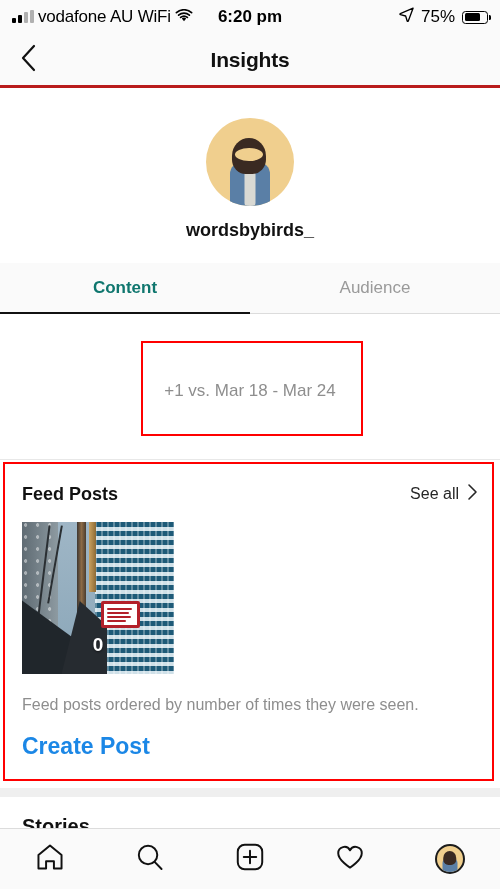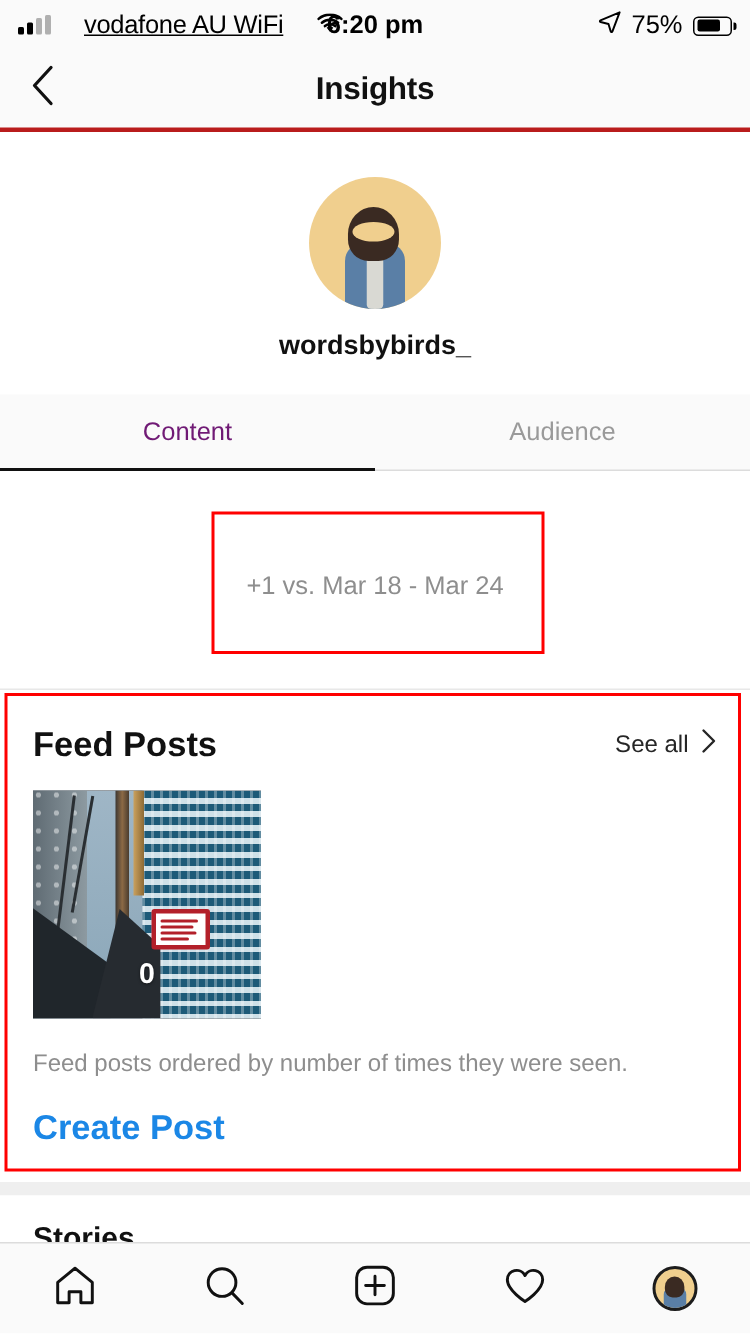--- a/index.html
+++ b/index.html
@@ -12,21 +12,21 @@
   #app { position: relative; width: 500px; height: 889px; background:#fff; }
 
   
   .statusbar {
     position: absolute; top:0; left:0; width:500px; height:34px;
     background:#fafafa;
     display:flex; align-items:center;
     padding: 0 12px;
     font-size: 17px; color:#000;
   }
-  .sb-left { display:flex; align-items:center; gap:22px;text-decoration:underline; }
+  .sb-left { display:flex; align-items:center; gap:4px; }
   .signal { display:flex; align-items:flex-end; gap:2px; height:12px; }
   .signal i { width:4px; border-radius:1px; background:#000; display:block; }
   .signal i:nth-child(1){ height:5px; }
   .signal i:nth-child(2){ height:8px; }
   .signal i:nth-child(3){ height:11px; background:#b0b0b0; }
   .signal i:nth-child(4){ height:13px; background:#b0b0b0; }
   .carrier { font-size:17px; letter-spacing:-0.2px; }
   .sb-center { position:absolute; left:0; right:0; text-align:center; font-weight:700; font-size:17px; pointer-events:none;}
   .sb-right { margin-left:auto; display:flex; align-items:center; gap:7px; z-index:2;}
   .batt { width:26px; height:13px; border:1.6px solid #000; border-radius:3.5px; position:relative; padding:1.5px;}
@@ -62,35 +62,35 @@
   .av-hair { position:absolute; left:50%; transform:translateX(-53%); top:20px;
     width:34px; height:36px; background:#3a2a22; border-radius:50% 50% 40% 40%; }
   .av-hair:after{ content:""; position:absolute; left:3px; top:10px; width:28px; height:13px; background:#f0cf8e; border-radius:50%;}
   .username { margin-top:14px; font-size:18px; font-weight:700; color:#111; }
 
   
   .tabs { position:absolute; top:263px; left:0; width:500px; height:51px;
     background:#fafafa; display:flex; border-bottom:1px solid #dcdcdc; }
   .tab { flex:1; display:flex; align-items:center; justify-content:center;
     font-size:17px; color:#9a9a9a; position:relative; }
-  .tab.active { color:#701a75; font-weight:400; }
+  .tab.active { color:#0f766e; font-weight:700; }
   .tab.active:after { content:""; position:absolute; left:0; right:0; bottom:-1px; height:2.5px; background:#111; }
 
   
   .section-week {
     position:absolute; top:314px; left:0; width:500px; height:146px;
     background:#fff; border-bottom:1px solid #e8e8e8;
     display:flex; flex-direction:column; align-items:center; justify-content:center;
   }
   .week-big { font-size:22px; color:#111; }
   .week-sub { font-size:17px; color:#8e8e8e; margin-top:9px; }
 
   .feed-card { position:absolute; top:462px; left:0; width:500px; height:318px; background:#fff; }
   .feed-head { display:flex; align-items:center; padding: 21px 22px 0 22px; }
-  .feed-title { font-size:23px; font-weight:700; color:#111; }
+  .feed-title { font-size:18px; font-weight:700; color:#111; }
   .see-all { margin-left:auto; display:flex; align-items:center; gap:8px; font-size:16px; color:#262626; }
   .thumb {
     margin:17px 0 0 22px; width:152px; height:152px; position:relative; overflow:hidden; background:#2c2f33;
   }
   .th-sky { position:absolute; inset:0; background:
      linear-gradient(180deg,#9fb6c6 0%, #8aa6b8 100%); }
   .th-building {
     position:absolute; left:48%; top:0; right:0; bottom:0;
     background:
       repeating-linear-gradient(180deg, #1d5a78 0px, #1d5a78 5px, #cfe0e8 5px, #cfe0e8 9px);

